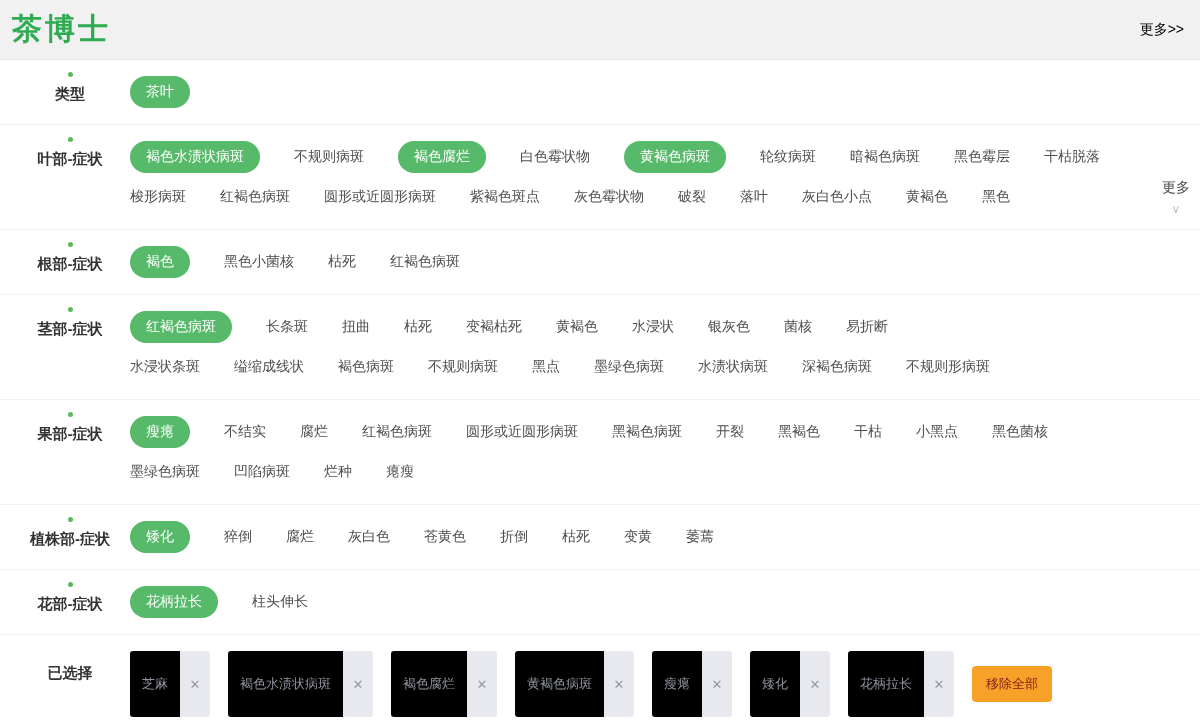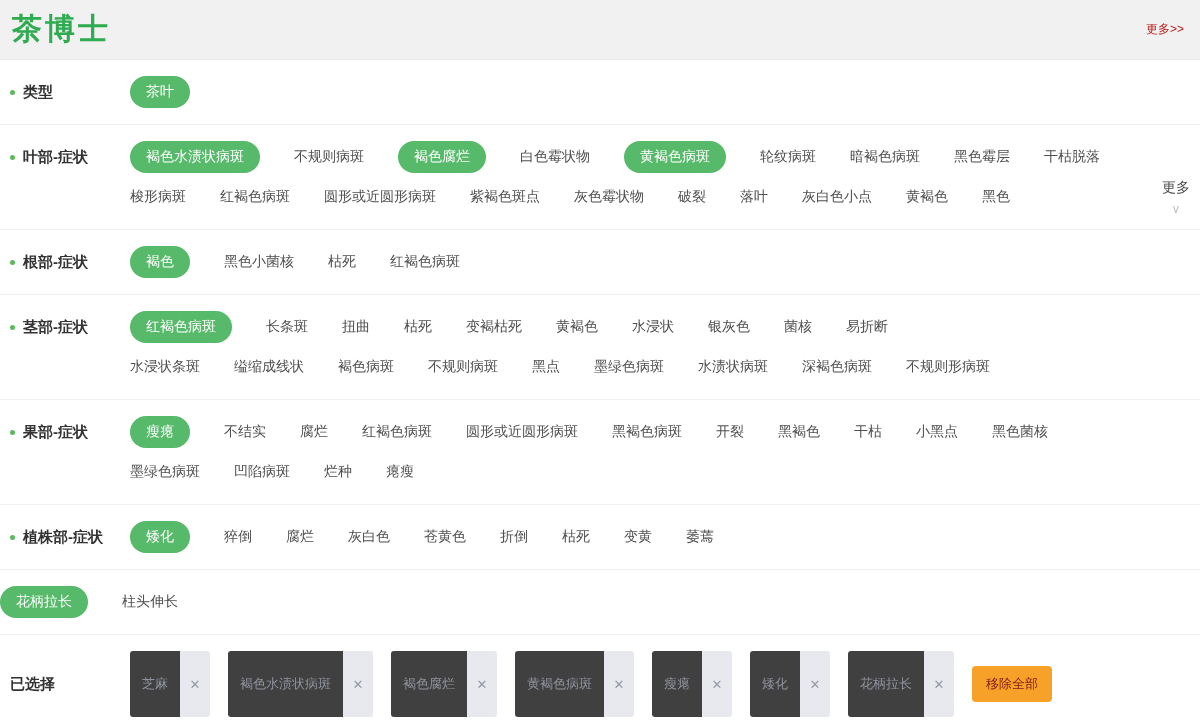--- a/index.html
+++ b/index.html
@@ -25,22 +25,22 @@
     padding:0 16px 0 12px;
     gap:48px;
   }
   .logo{
     font-size:30px;
     font-weight:bold;
     color:var(--logo-green);
     letter-spacing:3px;
   }
   .more-link{
-    font-size:12px;
-    color:#b91c1c;
+    font-size:14px;
+    color:#000000;
     text-decoration:none;
     cursor:pointer;
   }
   
   .section{
     display:flex;
     align-items:flex-start;
     border-bottom:1px solid #f0f0f0;
     padding:12px 0;
   }
@@ -49,20 +49,21 @@
     flex-shrink:0;
     display:flex;
     align-items:center;
     gap:8px;
     padding-left:10px;
     min-height:40px;
     font-size:15px;
     font-weight:bold;
     color:#333333;
     white-space:nowrap;
+    flex-direction:column;
   }
   .bullet{
     width:5px;height:5px;border-radius:50%;
     background:#5cb85c;
     flex-shrink:0;
   }
   .section-options{
     flex:1;
     display:flex;
     flex-direction:column;
@@ -122,21 +123,21 @@
     gap:18px;
   }
   .tag{
     display:inline-flex;
     align-items:stretch;
     border-radius:3px;
     overflow:hidden;
     font-size:13px;
   }
   .tag-label{
-    background:#404040;
+    background:#000000;
     color:#8f939e;
     padding:24px 12px;
     white-space:nowrap;
   }
   .tag-close{
     background:#e7e9ef;
     color:#9599a3;
     width:30px;
     display:flex;
     align-items:center;
@@ -313,20 +314,24 @@
             <span class="option">灰白色</span>
             <span class="option">苍黄色</span>
             <span class="option">折倒</span>
             <span class="option">枯死</span>
             <span class="option">变黄</span>
             <span class="option">萎蔫</span>
           </div>
         </div>
       </div>
       <div class="section">
+        <div class="section-label">
+          <span class="bullet"></span>
+          <span>花部-症状</span>
+        </div>
         <div class="section-options">
           <div class="options-row">
             <span class="option selected">花柄拉长</span>
             <span class="option">柱头伸长</span>
           </div>
         </div>
       </div>
     </div>
 
   <div class="section selected-bar">

